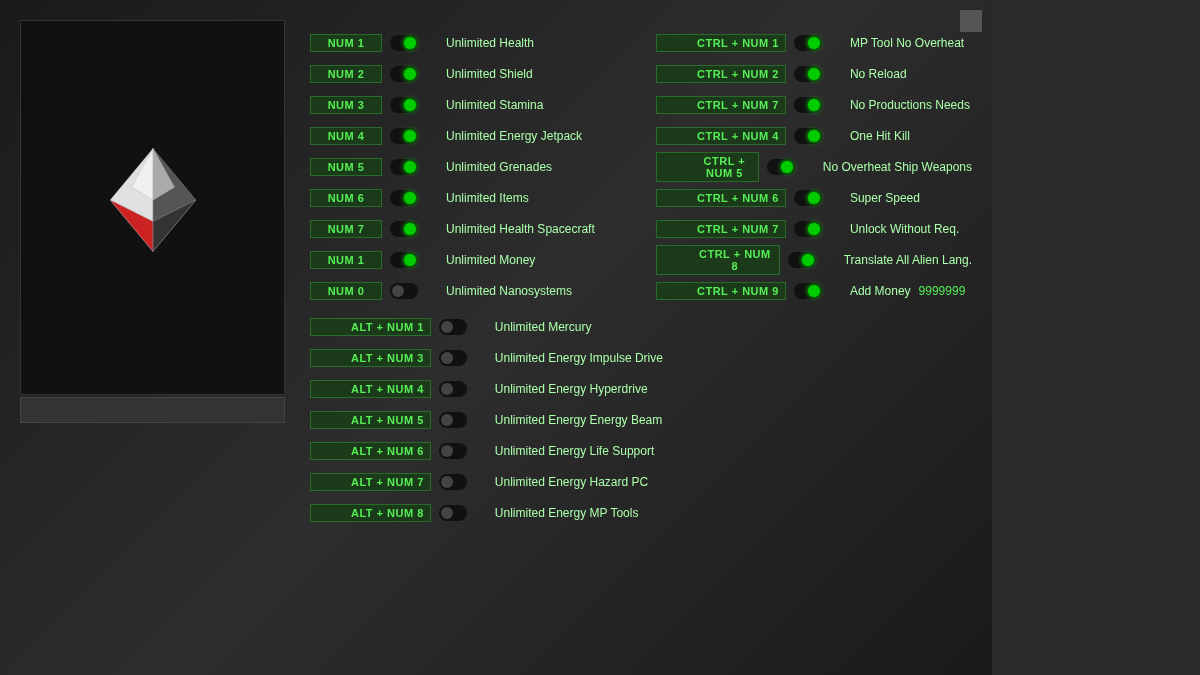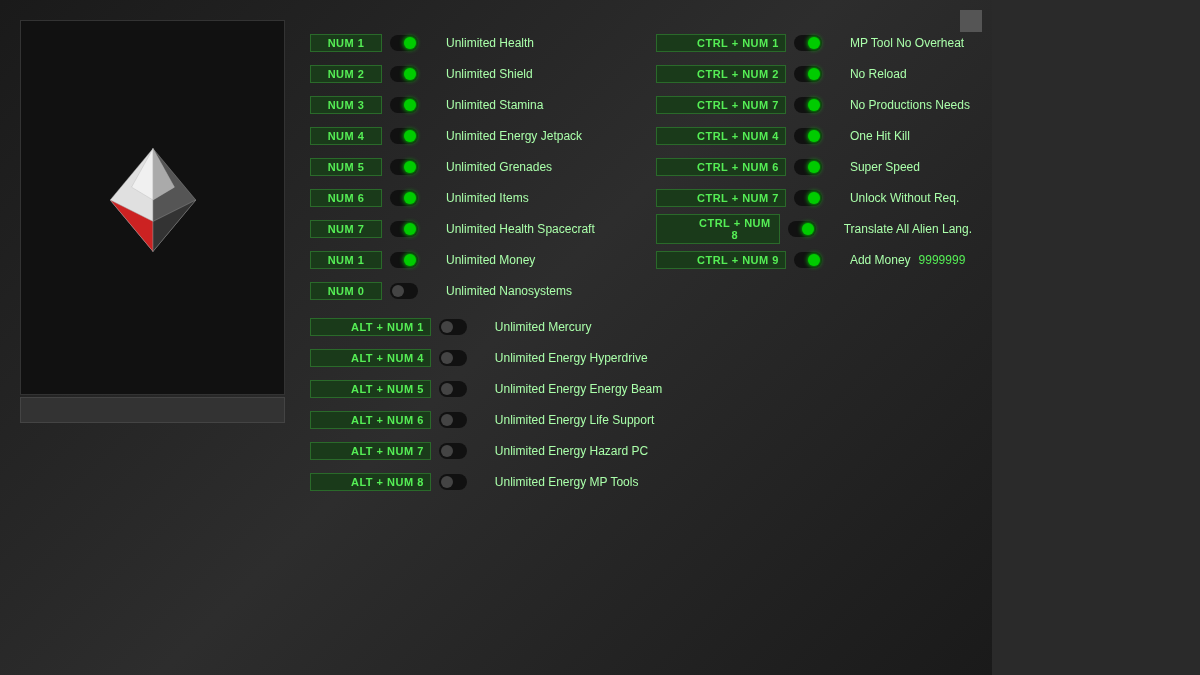--- a/index.html
+++ b/index.html
@@ -301,20 +301,27 @@
               <span class="cheat-name">No Productions Needs</span>
             </div>
             <div class="cheat-row">
               <div class="key-btn key-btn-wide">CTRL + NUM 4</div>
               <div class="toggle toggle-on">
                 <div class="toggle-dot"></div>
               </div>
               <span class="cheat-name">One Hit Kill</span>
             </div>
             <div class="cheat-row">
+              <div class="key-btn key-btn-wide">CTRL + NUM 5</div>
+              <div class="toggle toggle-on">
+                <div class="toggle-dot"></div>
+              </div>
+              <span class="cheat-name">No Overheat Ship Weapons</span>
+            </div>
+            <div class="cheat-row">
               <div class="key-btn key-btn-wide">CTRL + NUM 6</div>
               <div class="toggle toggle-on">
                 <div class="toggle-dot"></div>
               </div>
               <span class="cheat-name">Super Speed</span>
             </div>
             <div class="cheat-row">
               <div class="key-btn key-btn-wide">CTRL + NUM 7</div>
               <div class="toggle toggle-on">
                 <div class="toggle-dot"></div>
@@ -342,20 +349,27 @@
     </div>
 
     <div class="alt-section">
       <div id="alt-rows">
           <div class="cheat-row">
             <div class="key-btn key-btn-wide">ALT + NUM 1</div>
             <div class="toggle">
               <div class="toggle-dot"></div>
             </div>
             <span class="cheat-name">Unlimited Mercury</span>
+          </div>
+          <div class="cheat-row">
+            <div class="key-btn key-btn-wide">ALT + NUM 3</div>
+            <div class="toggle">
+              <div class="toggle-dot"></div>
+            </div>
+            <span class="cheat-name">Unlimited Energy Impulse Drive</span>
           </div>
           <div class="cheat-row">
             <div class="key-btn key-btn-wide">ALT + NUM 4</div>
             <div class="toggle">
               <div class="toggle-dot"></div>
             </div>
             <span class="cheat-name">Unlimited Energy Hyperdrive</span>
           </div>
           <div class="cheat-row">
             <div class="key-btn key-btn-wide">ALT + NUM 5</div>

